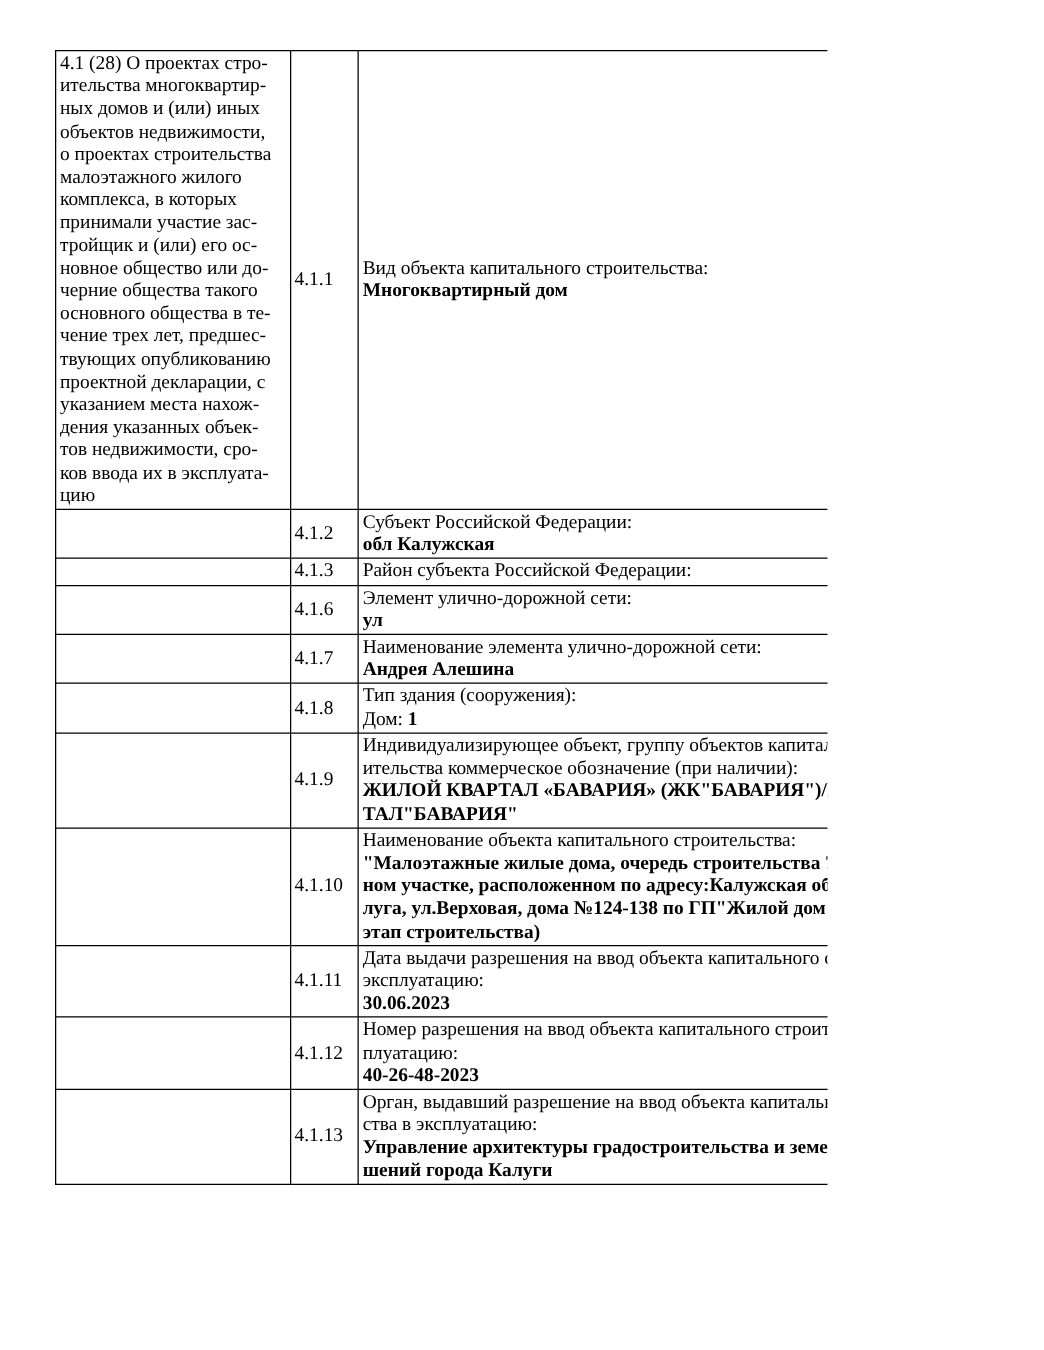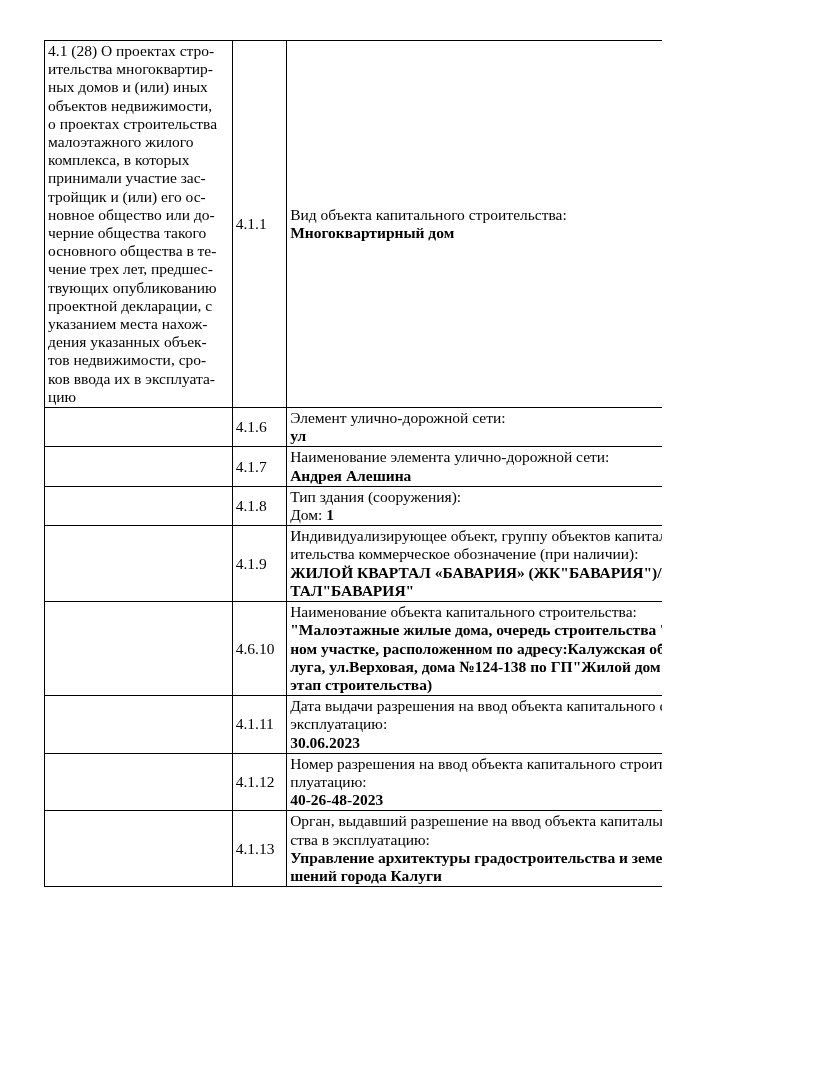--- a/index.html
+++ b/index.html
@@ -95,20 +95,40 @@
           <div>4.1.1</div>
         </td>
         <td class="cell-content">
           <div class="pre">Вид объекта капитального строительства:</div>
           <div class="field-value"><span class="value-prefix"></span><span>Многоквартирный дом</span></div>
         </td>
       </tr>
       <tr>
         <td class="cell-desc"></td>
         <td class="cell-num">
+          <div>4.1.2</div>
+        </td>
+        <td class="cell-content">
+          <div class="pre">Субъект Российской Федерации:</div>
+          <div class="field-value"><span class="value-prefix"></span><span>обл Калужская</span></div>
+        </td>
+      </tr>
+      <tr>
+        <td class="cell-desc"></td>
+        <td class="cell-num">
+          <div>4.1.3</div>
+        </td>
+        <td class="cell-content">
+          <div class="pre">Район субъекта Российской Федерации:</div>
+          <div class="field-value"><span class="value-prefix"></span><span></span></div>
+        </td>
+      </tr>
+      <tr>
+        <td class="cell-desc"></td>
+        <td class="cell-num">
           <div>4.1.6</div>
         </td>
         <td class="cell-content">
           <div class="pre">Элемент улично-дорожной сети:</div>
           <div class="field-value"><span class="value-prefix"></span><span>ул</span></div>
         </td>
       </tr>
       <tr>
         <td class="cell-desc"></td>
         <td class="cell-num">
@@ -137,21 +157,21 @@
         <td class="cell-content">
           <div class="pre">Индивидуализирующее объект, группу объектов капитального стро-
 ительства коммерческое обозначение (при наличии):</div>
           <div class="field-value"><span class="value-prefix"></span><span>ЖИЛОЙ КВАРТАЛ «БАВАРИЯ» (ЖК"БАВАРИЯ")/КВАР-
 ТАЛ"БАВАРИЯ"</span></div>
         </td>
       </tr>
       <tr>
         <td class="cell-desc"></td>
         <td class="cell-num">
-          <div>4.6.10</div>
+          <div>4.1.10</div>
         </td>
         <td class="cell-content">
           <div class="pre">Наименование объекта капитального строительства:</div>
           <div class="field-value"><span class="value-prefix"></span><span>"Малоэтажные жилые дома, очередь строительства 7, на земель-
 ном участке, расположенном по адресу:Калужская область, г.Ка-
 луга, ул.Верховая, дома №124-138 по ГП"Жилой дом №128 по ГП(1
 этап строительства)</span></div>
         </td>
       </tr>
       <tr>

